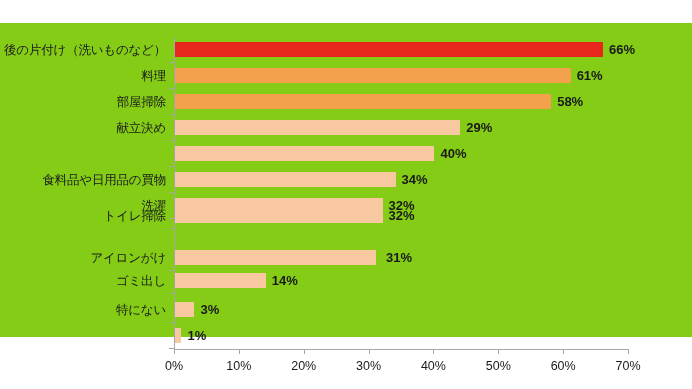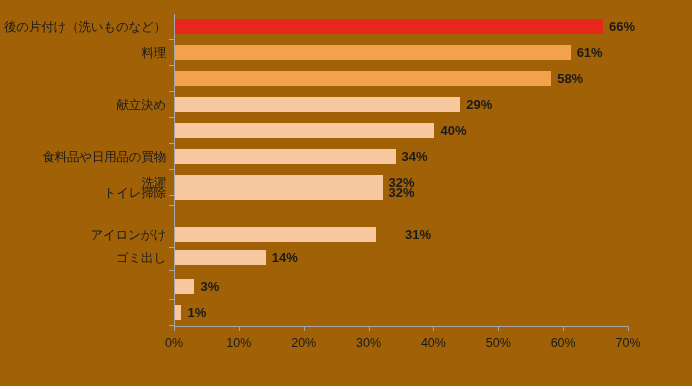--- a/index.html
+++ b/index.html
@@ -10,22 +10,23 @@
     width: 692px;
     height: 389px;
     background: #ffffff;
     font-family: "Liberation Sans", "DejaVu Sans", sans-serif;
     overflow: hidden;
   }
 
   #chart-root {
     position: relative;
     width: 692px;
-    height: 386px;
-    background: #a16207;
+    height: 314px;
+    background: #84cc16;
+    margin-top: 23px;
   }
 
   
   .plot-area {
     position: absolute;
     left: 0;
     top: 0;
     width: 692px;
     height: 389px;
   }
@@ -129,20 +130,21 @@
           <div class="bar" style="width: 428.057px; background: rgb(232, 39, 28);"></div>
           <div class="bar-value" style="left: 609.057px;">66%</div>
         </div>
         <div class="row" style="top: 40px;">
           <div class="cat-label">料理</div>
           <div class="cat-tick"></div>
           <div class="bar" style="width: 395.629px; background: rgb(244, 161, 78);"></div>
           <div class="bar-value" style="left: 576.629px;">61%</div>
         </div>
         <div class="row" style="top: 66px;">
+          <div class="cat-label">部屋掃除</div>
           <div class="cat-tick"></div>
           <div class="bar" style="width: 376.171px; background: rgb(244, 161, 78);"></div>
           <div class="bar-value" style="left: 557.171px;">58%</div>
         </div>
         <div class="row" style="top: 92px;">
           <div class="cat-label">献立決め</div>
           <div class="cat-tick"></div>
           <div class="bar" style="width: 285.371px; background: rgb(248, 201, 160);"></div>
           <div class="bar-value" style="left: 466.371px;">29%</div>
         </div>
@@ -166,29 +168,30 @@
         <div class="row" style="top: 180px;">
           <div class="cat-label">トイレ掃除</div>
           <div class="cat-tick"></div>
           <div class="bar" style="width: 207.543px; background: rgb(248, 201, 160);"></div>
           <div class="bar-value" style="left: 388.543px;">32%</div>
         </div>
         <div class="row" style="top: 222px;">
           <div class="cat-label">アイロンがけ</div>
           <div class="cat-tick"></div>
           <div class="bar" style="width: 201.057px; background: rgb(248, 201, 160);"></div>
-          <div class="bar-value" style="left: 405px;">31%</div>
+          <div class="bar-value" style="left: 386px;">31%</div>
         </div>
         <div class="row" style="top: 245px; padding-left: 48px;">
           <div class="cat-label">ゴミ出し</div>
           <div class="cat-tick"></div>
           <div class="bar" style="width: 90.8px; background: rgb(248, 201, 160);"></div>
           <div class="bar-value" style="left: 271.8px;">14%</div>
         </div>
         <div class="row" style="top: 274px;">
+          <div class="cat-label">特にない</div>
           <div class="cat-tick"></div>
           <div class="bar" style="width: 19.4571px; background: rgb(248, 201, 160);"></div>
           <div class="bar-value" style="left: 200.457px;">3%</div>
         </div>
         <div class="row" style="top: 300px;">
           <div class="cat-tick"></div>
           <div class="bar" style="width: 6.48571px; background: rgb(248, 201, 160);"></div>
           <div class="bar-value" style="left: 187.486px;">1%</div>
         </div>
       </div>

